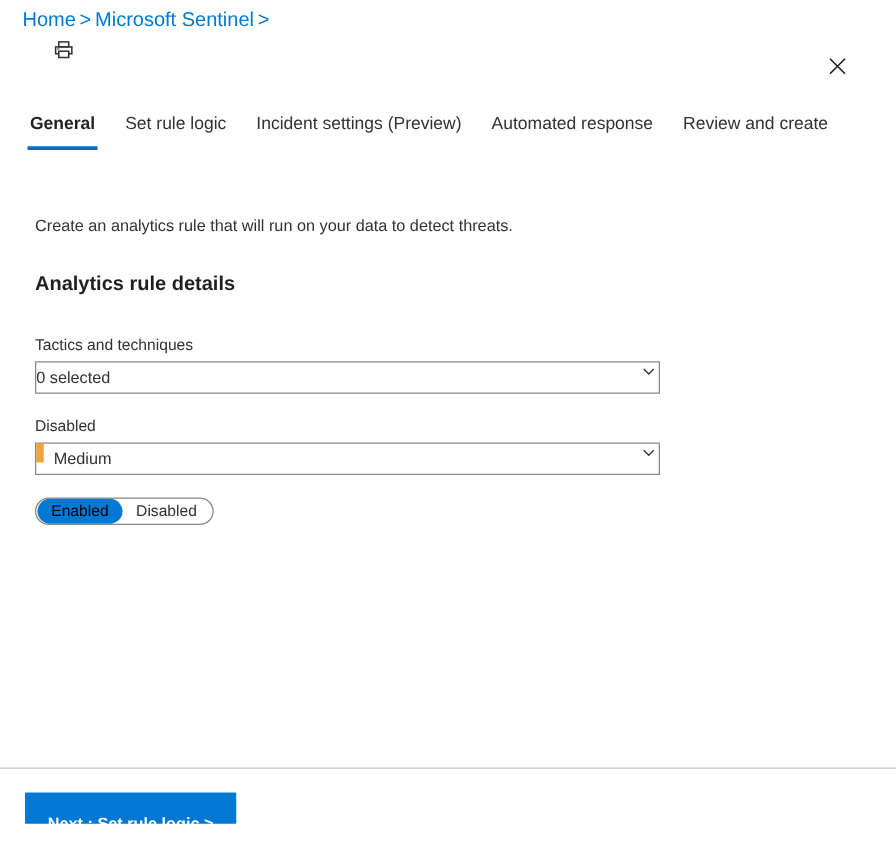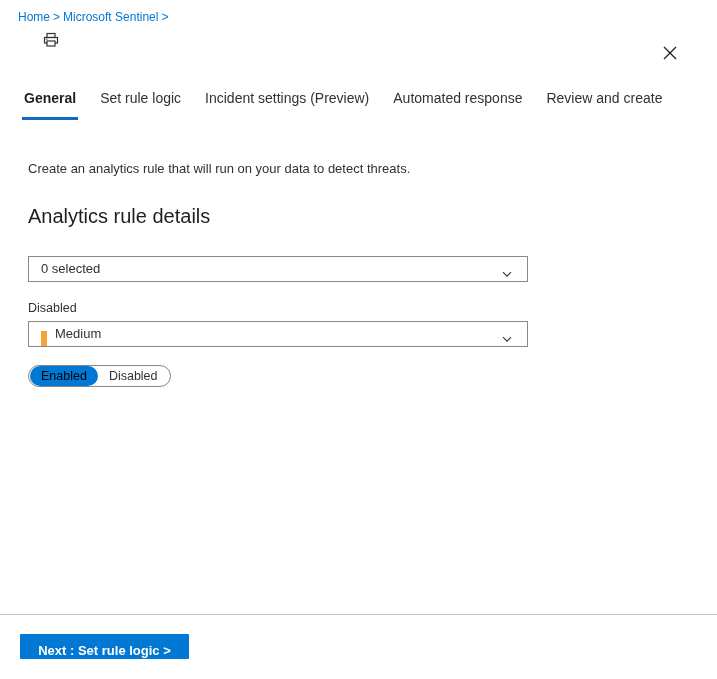--- a/index.html
+++ b/index.html
@@ -15,21 +15,21 @@
     overflow: hidden;
     position: relative;
     -webkit-font-smoothing: antialiased;
   }
 
   
   .breadcrumb {
     position: absolute;
     left: 18px;
     top: 10px;
-    font-size: 12px;
+    font-size: 16px;
     color: #0078d4;
     white-space: nowrap;
     line-height: 14px;
   }
   .breadcrumb span {
     color: #0078d4;
   }
   .crumb-link {
     cursor: pointer;
   }
@@ -105,32 +105,32 @@
     right: 10px;
     bottom: -4px;
     height: 3px;
     background: #0f6cbd;
   }
 
   
   .content {
     position: absolute;
     left: 28px;
-    top: 160px;
+    top: 172px;
     width: 640px;
   }
   .intro {
     font-size: 13px;
     color: #323130;
     line-height: 18px;
     margin: 0 0 28px 0;
   }
   .section-title {
-    font-size: 20px;
-    font-weight: normal;
+    font-size: 16px;
+    font-weight: bold;
     color: #201f1e;
     margin: 7px 0 30px 0;
     line-height: 20px;
   }
 
   .field {
     margin-bottom: 18px;
   }
   .field-label {
     font-size: 12.5px;
@@ -175,22 +175,22 @@
 
   .select-box {
     width: 500px;
     height: 26px;
     border: 1px solid #8a8886;
     background: #ffffff;
     box-sizing: border-box;
     position: relative;
     cursor: pointer;
     display: flex;
-    align-items: flex-end;
-    padding: 0 12px;
+    align-items: flex-start;
+    padding: 0 0;
   }
   .select-value {
     font-size: 13px;
     color: #323130;
     line-height: 24px;
     flex: 1;
     white-space: nowrap;
     overflow: hidden;
   }
   .sev-swatch {
@@ -248,21 +248,21 @@
     top: 634px;
     height: 25px;
     min-width: 169px;
     background: #0078d4;
     color: #ffffff;
     border: none;
     font-family: "Liberation Sans", sans-serif;
     font-size: 13px;
     font-weight: bold;
     cursor: pointer;
-    padding: 4px 14px;
+    padding: 12px 14px;
     border-radius: 1px;
     line-height: 25px;
     text-align: center;
   }
 </style>
 </head>
 <body>
 
 <div class="breadcrumb">
   <span class="crumb-link">Home</span><span class="crumb-sep">&gt;</span><span class="crumb-link">Microsoft Sentinel</span><span class="crumb-sep">&gt;</span>
@@ -290,20 +290,21 @@
 
 <div class="content">
 
   <p class="intro">Create an analytics rule that will run on your data to detect threats.</p>
 
   <div class="section-title">Analytics rule details</div>
 
 
 
   <div class="field">
+    <label class="field-label">Tactics and techniques</label>
     <div class="select-box">
       <span class="select-value">0 selected</span>
       <span class="chevron">
         <svg width="14" height="14" viewBox="0 0 14 14" aria-hidden="true">
           <path d="M3 5.2 L7 9.2 L11 5.2" stroke="#323130" stroke-width="1.1" fill="none"></path>
         </svg>
       </span>
     </div>
   </div>
 

